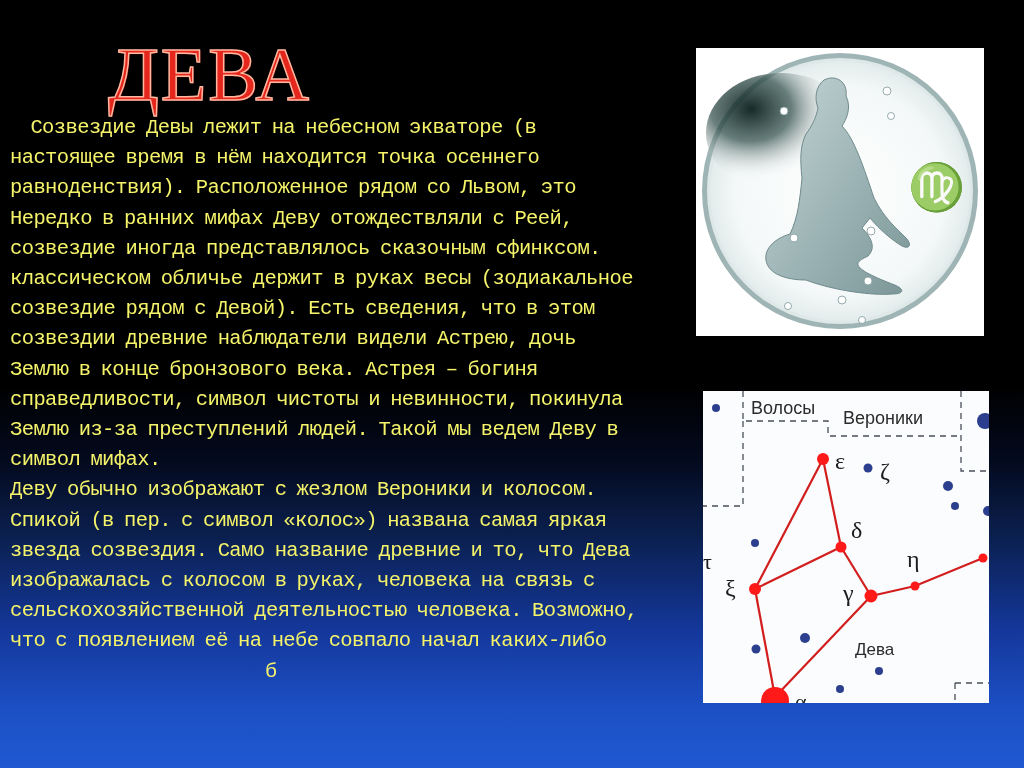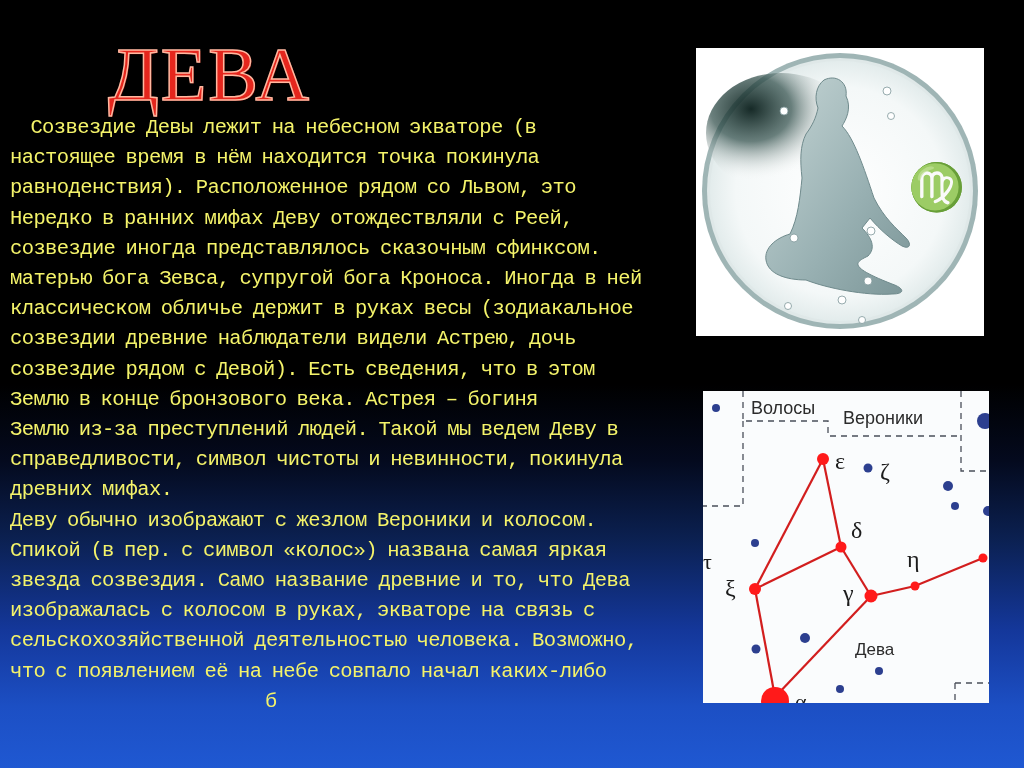--- a/index.html
+++ b/index.html
@@ -71,36 +71,35 @@
       fill: #1c1c1c;
     }
   </style>
 </head>
 <body>
 
 <div class="title">ДЕВА</div>
 
 <div class="body-text">
   <span class="line" style="white-space:pre">  Созвездие Девы лежит на небесном экваторе (в</span>
-  <span class="line">настоящее время в нём находится точка покинула</span>
+  <span class="line">настоящее время в нём находится точка осеннего</span>
   <span class="line">равноденствия). Расположенное рядом со Львом, это</span>
   <span class="line">Нередко в ранних мифах Деву отождествляли с Реей,</span>
   <span class="line">созвездие иногда представлялось сказочным сфинксом.</span>
-  <span class="line">матерью бога Зевса, супругой бога Кроноса. Иногда в ней</span>
   <span class="line">классическом обличье держит в руках весы (зодиакальное</span>
+  <span class="line">созвездие рядом с Девой). Есть сведения, что в этом</span>
   <span class="line">созвездии древние наблюдатели видели Астрею, дочь</span>
-  <span class="line">созвездие рядом с Девой). Есть сведения, что в этом</span>
   <span class="line">Землю в конце бронзового века. Астрея – богиня</span>
+  <span class="line">справедливости, символ чистоты и невинности, покинула</span>
   <span class="line">Землю из-за преступлений людей. Такой мы ведем Деву в</span>
-  <span class="line">справедливости, символ чистоты и невинности, покинула</span>
-  <span class="line">древних мифах.</span>
+  <span class="line">символ мифах.</span>
   <span class="line">Деву обычно изображают с жезлом Вероники и колосом.</span>
   <span class="line">Спикой (в пер. с символ «колос») названа самая яркая</span>
   <span class="line">звезда созвездия. Само название древние и то, что Дева</span>
-  <span class="line">изображалась с колосом в руках, экваторе на связь с</span>
+  <span class="line">изображалась с колосом в руках, человека на связь с</span>
   <span class="line">сельскохозяйственной деятельностью человека. Возможно,</span>
   <span class="line">что с появлением её на небе совпало начал каких-либо</span>
   <span class="line" style="white-space:pre">                         б</span>
 </div>
 
 <div class="coin-box">
   <svg width="288" height="288" viewBox="0 0 288 288">
     <defs>
       <radialGradient id="coinFace" cx="50%" cy="50%" r="50%">
         <stop offset="0%" stop-color="#ffffff"></stop>

